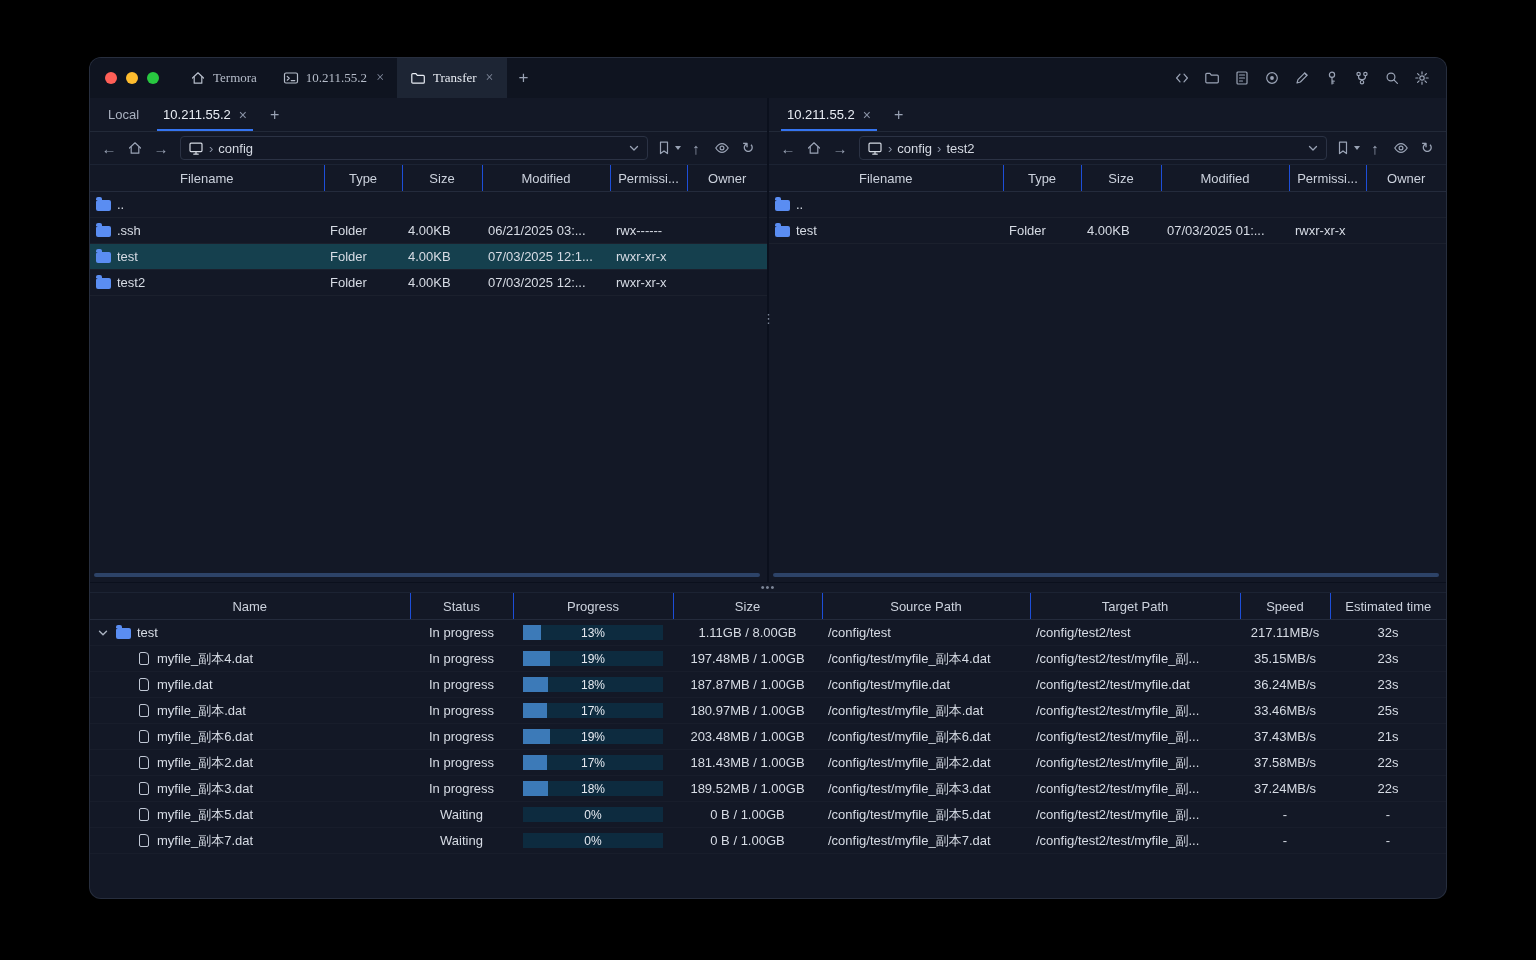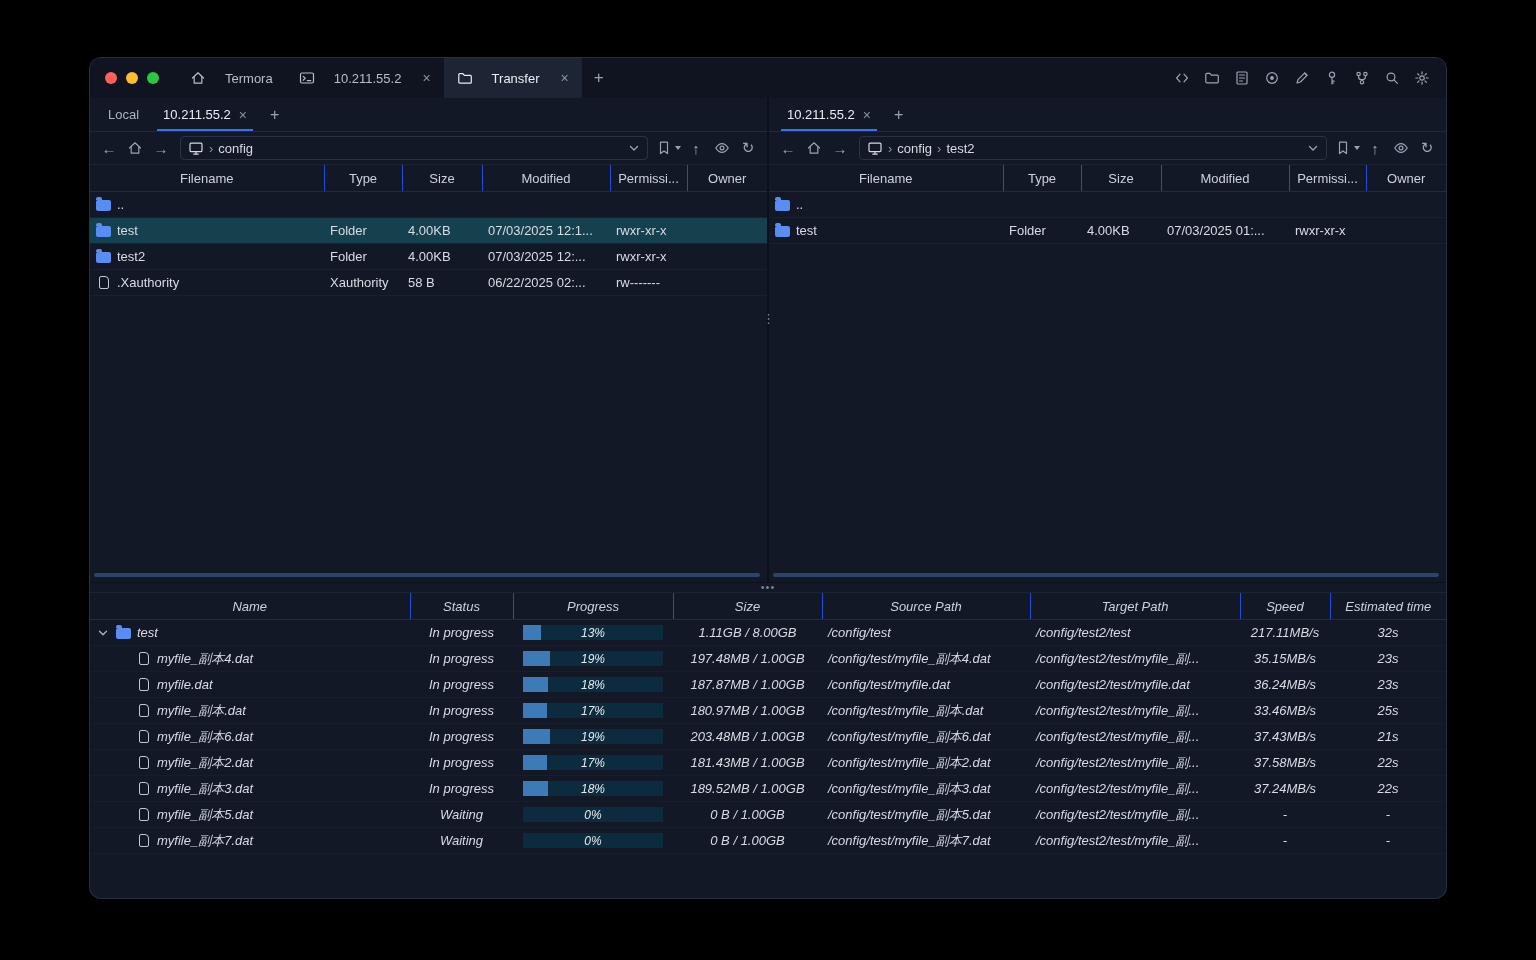--- a/index.html
+++ b/index.html
@@ -8,21 +8,21 @@
     background:#131826; border-radius:11px; overflow:hidden;
     box-shadow:0 0 0 1px #272e3e, 0 24px 70px rgba(0,0,0,.65);
     display:flex; flex-direction:column; color:#d7dce5; font-size:13px; }
 
   
   .titlebar { height:40px; background:#0f1420; display:flex; align-items:stretch; flex:none; }
   .traffic { display:flex; align-items:center; gap:9px; padding:0 18px 0 15px; }
   .tl { width:12px; height:12px; border-radius:50%; display:block; }
   .tl.red{background:#ff5f57}.tl.yellow{background:#febc2e}.tl.green{background:#28c840}
   .ttabs { display:flex; align-items:stretch; }
-  .ttab { display:flex; align-items:center; gap:19px; padding:0 13px; color:#b6bdca; cursor:default; }
+  .ttab { display:flex; align-items:center; gap:7px; padding:0 13px; color:#b6bdca; cursor:default;font-family:Liberation Serif, serif; }
   .ttab.active { background:#1d2534; color:#e9edf4; border-radius:0; }
   .ttab .x, .ptab .x { color:#8a93a6; font-size:14px; margin-left:2px; }
   .tadd { display:flex; align-items:center; padding:0 12px; color:#9aa3b5; font-size:17px; }
   .tb-icons { margin-left:auto; display:flex; align-items:center; gap:6px; padding-right:12px; }
   .tbtn { width:24px; height:24px; display:flex; align-items:center; justify-content:center; color:#9aa3b5; border-radius:4px; }
 
   svg.ic { width:16px; height:16px; display:block; }
   svg.ic12 { width:12px; height:12px; display:block; }
 
   
@@ -54,21 +54,21 @@
   tr.selected { background:#15404e; }
   .fico { width:15px; height:11px; background:#5a8df2; border-radius:2px; position:relative; flex:none; margin-top:2px; }
   .fico::before { content:""; position:absolute; top:-3px; left:0; width:6px; height:3px; background:#5a8df2; border-radius:2px 2px 0 0; }
   .dico { width:10px; height:13px; border:1.2px solid #c2c9d6; border-radius:2px 4px 2px 2px; flex:none; margin:0 2px 0 3px; }
   .hscrollbar { position:absolute; bottom:5px; left:4px; right:7px; height:4px; background:#2d4368; border-radius:2px; }
 
   
   .hsplit { height:10px; flex:none; border-top:1px solid #0b101d; display:flex; align-items:center; justify-content:center; color:#7b8496; font-size:11px; letter-spacing:1px; line-height:1; }
 
   
-  .transfer { flex:1; overflow:hidden;font-style:italic; }
+  .transfer { flex:1; overflow:hidden; }
   table.tt { width:1356px; }
   table.tt td { border-bottom:1px solid rgba(255,255,255,0.025); }
   .tname { display:flex; align-items:center; gap:6px; height:25px; }
   .lvl1 { padding-left:40px; }
   .expander { display:flex; color:#aab2c0; width:14px; justify-content:center; flex:none; }
   .tc { text-align:center; }
   .pbar { position:relative; height:15px; background:#0d2b3f; margin:0 4px; }
   .pfill { position:absolute; left:0; top:0; bottom:0; background:#3c7ab8; }
   .plabel { position:absolute; left:0; right:0; top:0; bottom:0; display:flex; align-items:center; justify-content:center; font-size:12px; color:#e6eaf1; }
 </style>
@@ -252,20 +252,33 @@
                   <span class="fico"></span>
                   <span>..</span>
                 </div>
               </td>
             <td></td>
               <td></td>
               <td></td>
               <td></td>
               <td></td>
           </tr>
+          <tr>
+            <td>
+                <div class="cf">
+                  <span class="fico"></span>
+                  <span>.ssh</span>
+                </div>
+              </td>
+            <td>Folder</td>
+              <td>4.00KB</td>
+              <td>06/21/2025 03:...</td>
+              <td>rwx------</td>
+              <td></td>
+          </tr>
           <tr class="selected">
             <td>
                 <div class="cf">
                   <span class="fico"></span>
                   <span>test</span>
                 </div>
               </td>
             <td>Folder</td>
               <td>4.00KB</td>
               <td>07/03/2025 12:1...</td>
@@ -276,33 +289,20 @@
             <td>
                 <div class="cf">
                   <span class="fico"></span>
                   <span>test2</span>
                 </div>
               </td>
             <td>Folder</td>
               <td>4.00KB</td>
               <td>07/03/2025 12:...</td>
               <td>rwxr-xr-x</td>
-              <td></td>
-          </tr>
-          <tr>
-            <td>
-                <div class="cf">
-                  <span class="dico"></span>
-                  <span>.Xauthority</span>
-                </div>
-              </td>
-            <td>Xauthority</td>
-              <td>58 B</td>
-              <td>06/22/2025 02:...</td>
-              <td>rw-------</td>
               <td></td>
           </tr>
         </tbody>
       </table>
       <div class="hscrollbar"></div>
     </div>
 
     <div class="vdivider">
       <span class="dots">⋮</span>
     </div>

